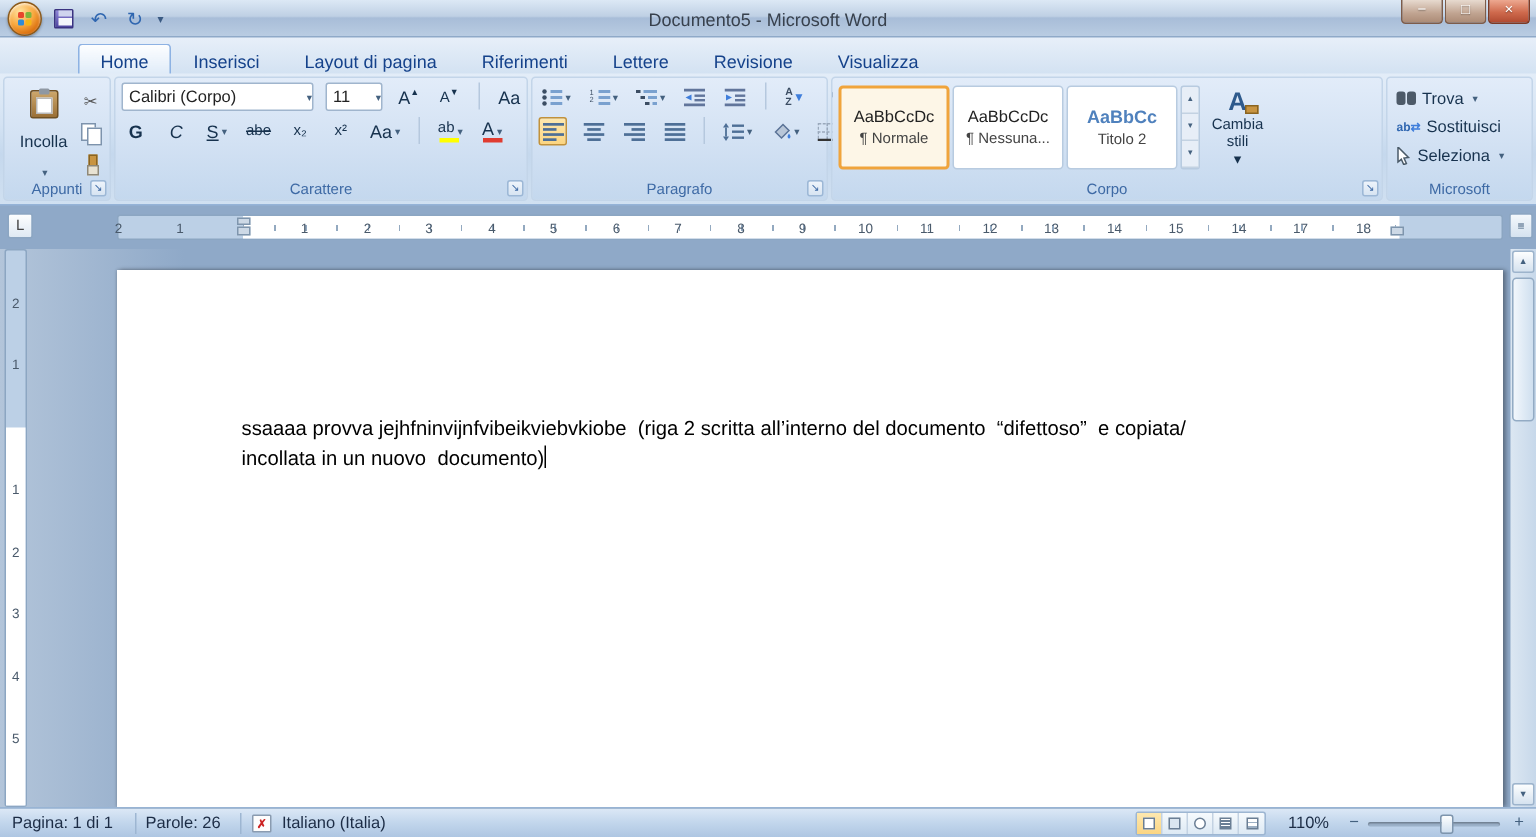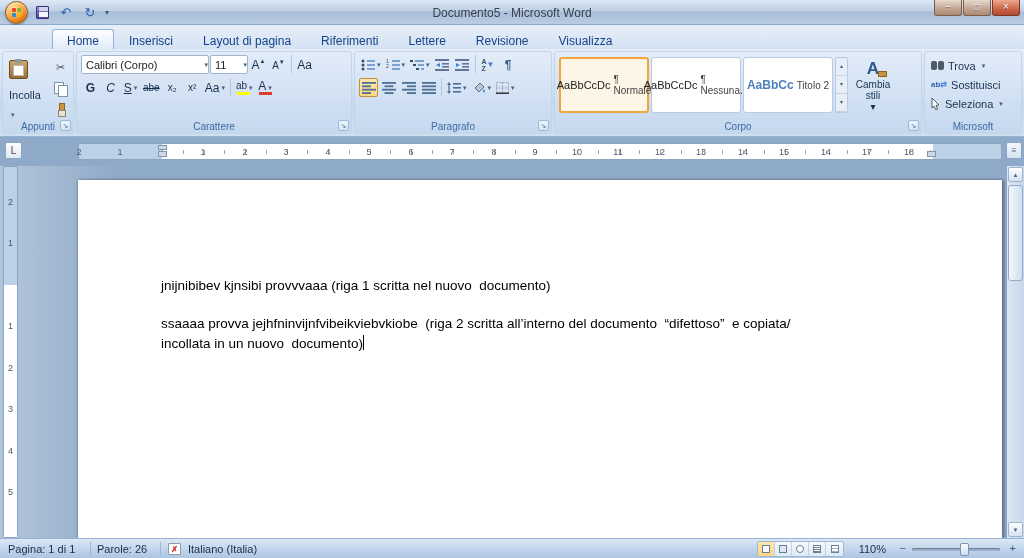--- a/index.html
+++ b/index.html
@@ -21,43 +21,43 @@
 .wbtn.close{background:linear-gradient(#eda890,#cf6a4d 55%,#b04a31);border-color:#7c3a26}
 
 .tabstrip{position:absolute;top:25px;left:0;right:0;height:28px;background:linear-gradient(#e7eff9,#d0e0f1);display:flex;align-items:flex-end;padding-left:52px}
 .rtab{padding:4px 14px 5px;font-size:12px;color:#15428b;border:1px solid transparent;border-bottom:none;border-radius:3px 3px 0 0}
 .rtab.active{background:linear-gradient(#fdfeff,#eaf2fb 55%,#d9e7f6);border-color:#8db2e3;color:#15428b}
 
 .ribbon{position:absolute;top:49px;left:0;right:0;height:88px;background:linear-gradient(#e3edf8,#d3e2f3 40%,#c5d8ed 62%,#d0e0f1);border-bottom:1px solid #95b3d7}
 .grp{position:absolute;top:2px;height:83px;border:1px solid #c3d5e9;border-radius:3px;background:linear-gradient(#e2ecf9,#d2e1f3 55%,#c4d8ee)}
 .grp-label{position:absolute;bottom:1px;left:0;right:0;text-align:center;font-size:10px;color:#3e6aa5}
 .dlg{position:absolute;right:2px;bottom:2px;width:11px;height:11px;border:1px solid #9db8d6;border-radius:2px;color:#3e6aa5;font-size:7px;line-height:9px;text-align:center;background:linear-gradient(#eef4fb,#d7e4f2)}
-.frow{position:absolute;left:4px;display:flex;align-items:flex-start;gap:1px}
+.frow{position:absolute;left:4px;display:flex;align-items:flex-start;gap:8px}
 .combo{height:19px;background:#fff;border:1px solid #a0b5cd;border-radius:2px;display:flex;align-items:center;padding-left:4px;font-size:11px;color:#222}
 .combo .cv{flex:1;white-space:nowrap;overflow:hidden}
 .combo .dd,.sb .dd,.mrow .dd,.bigbtn .dd{font-size:7px;color:#44617f;margin-left:2px}
 .sb{min-width:19px;height:19px;display:flex;align-items:center;justify-content:center;font-size:12px;color:#17324e;border:1px solid transparent;border-radius:2px;padding:0 1px}
 .sb.active{background:linear-gradient(#fde8b0,#fbd582);border-color:#c2923b}
 .vsep{width:1px;height:18px;background:#b5c8de;margin:0 2px}
-.bigbtn{position:absolute;left:5px;top:4px;width:42px;height:64px;display:flex;flex-direction:column;justify-content:flex-start;gap:10px;border:1px solid transparent;border-radius:3px;font-size:11px;color:#17324e}
+.bigbtn{position:absolute;left:5px;top:4px;width:42px;height:64px;display:flex;flex-direction:column;align-items:center;justify-content:flex-start;gap:10px;border:1px solid transparent;border-radius:3px;font-size:11px;color:#17324e}
 .clipb{width:19px;height:23px;background:linear-gradient(#cda76c,#9a6f35);border:1px solid #6e4f22;border-radius:2px;position:relative;margin-top:3px}
 .clipb::before{content:"";position:absolute;left:3px;top:4px;right:3px;bottom:2px;background:#fff;border:1px solid #b9b9b9}
 .clipb::after{content:"";position:absolute;left:5px;top:-2px;width:7px;height:4px;background:#8f98a3;border-radius:1px}
 .clipcol{position:absolute;left:48px;top:6px;display:flex;flex-direction:column;gap:2px}
 .ic-copy{position:relative;width:13px;height:14px}
 .ic-copy::before,.ic-copy::after{content:"";position:absolute;width:8px;height:10px;background:#fff;border:1px solid #7d93ad}
 .ic-copy::after{left:4px;top:3px}
 .ic-painter{position:relative;width:13px;height:14px}
 .ic-painter::before{content:"";position:absolute;left:5px;top:0;width:4px;height:8px;background:#c89441;border:1px solid #8a6420}
 .ic-painter::after{content:"";position:absolute;left:4px;bottom:0;width:6px;height:5px;background:#e8e2d2;border:1px solid #8e8878}
 .b{font-weight:bold}.i{font-style:italic}.u{text-decoration:underline}.str{text-decoration:line-through}
 .bar{position:absolute;left:2px;bottom:1px;width:13px;height:3px}
 .rel{position:relative}
 .styles-row{position:absolute;left:4px;top:5px;display:flex;gap:2px}
-.tile{width:90px;height:56px;background:#fff;border:1px solid #b8cbe0;border-radius:3px;display:flex;flex-direction:row;align-items:center;justify-content:center;gap:3px}
+.tile{width:74px;height:56px;background:#fff;border:1px solid #b8cbe0;border-radius:3px;display:flex;flex-direction:column;align-items:center;justify-content:center;gap:3px}
 .tile.selected{border:2px solid #f0a43c;background:#fdf6e7}
 .tile .pv{font-size:11px;color:#222}
 .tile.t1 .pv{color:#365f91;font-weight:bold;font-size:13px}
 .tile.t2 .pv{color:#4f81bd;font-weight:bold;font-size:12px}
 .tile .nm{font-size:10px;color:#444}
 .scol{width:13px;height:56px;display:flex;flex-direction:column;border:1px solid #b8cbe0;border-radius:2px;background:#e7eef7}
 .scol div{flex:1;font-size:6px;text-align:center;color:#44617f;border-bottom:1px solid #c3d2e2;line-height:17px}
 .chstyles{width:46px;height:56px;display:flex;flex-direction:column;align-items:center;justify-content:center;font-size:10px;color:#17324e;text-align:center}
 .bigA{font-size:17px;font-weight:bold;color:#2e5a8c;position:relative}
 .bigA::after{content:"";position:absolute;right:-8px;bottom:2px;width:7px;height:4px;background:#c89441;border:1px solid #8a6420}
@@ -444,23 +444,20 @@
     <span class="vnum" style="top:154px">1</span>
     <span class="vnum" style="top:196px">2</span>
     <span class="vnum" style="top:237px">3</span>
     <span class="vnum" style="top:279px">4</span>
     <span class="vnum" style="top:320px">5</span>
   </div>
 
   <div class="page">
     <div class="doctext">
       <div class="para">
-        <div class="doc-line">jnijnibibev kjnsibi provvvaaa (riga 1 scritta nel nuovo  documento)</div>
-      </div>
-      <div class="para">
         <div class="doc-line">ssaaaa provva jejhfninvijnfvibeikviebvkiobe  (riga 2 scritta all’interno del documento  “difettoso”  e copiata/</div>
         <div class="doc-line"><span>incollata in un nuovo  documento)</span><span class="caret"></span></div>
       </div>
     </div>
   </div>
 
   <div class="vscroll">
     <div class="varrow" style="top:1px">▴</div>
     <div class="vthumb"></div>
     <div class="varrow" style="bottom:1px">▾</div>

